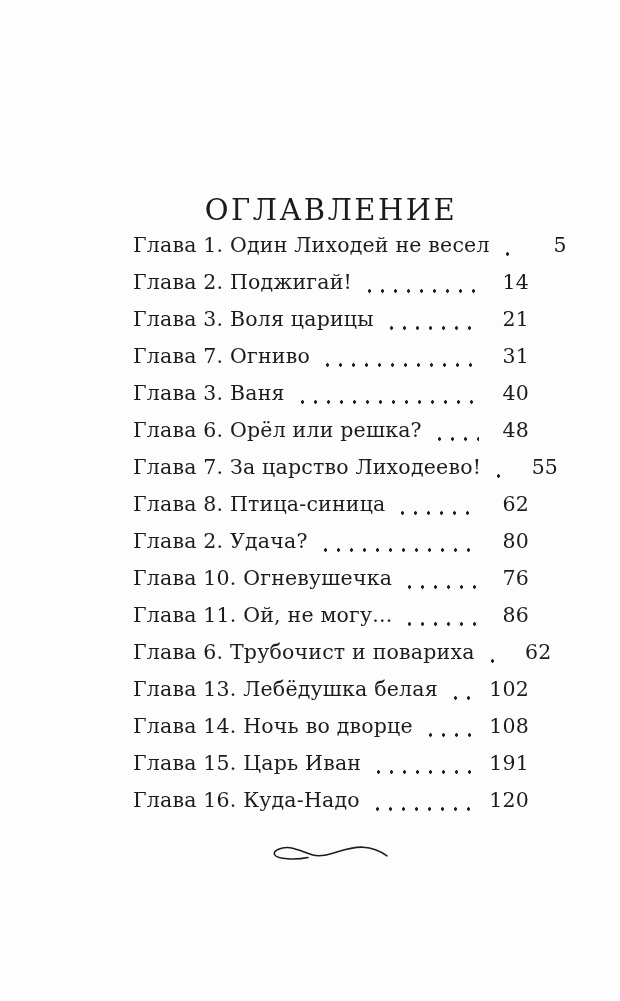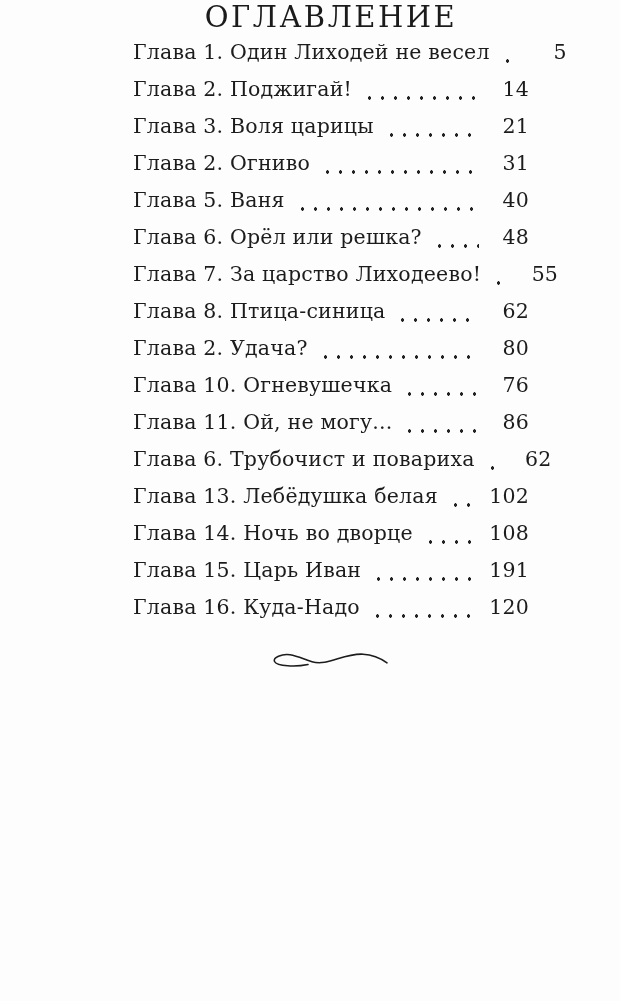--- a/index.html
+++ b/index.html
@@ -18,20 +18,21 @@
     box-sizing: border-box;
   }
   .content {
     position: absolute;
     left: 133px;
     top: 0;
     width: 396px;
   }
   .title {
     margin: 0;
+    padding-top: 193px;
     font-size: 29px;
     font-weight: normal;
     letter-spacing: 2.5px;
     text-align: center;
     color: #1b1b1b;
     white-space: nowrap;
   }
   .toc {
   }
   .row {
@@ -90,27 +91,27 @@
     <span class="num">14</span>
   </div>
 
   <div class="row">
     <span class="label">Глава 3. Воля царицы</span>
     <span class="leader"></span>
     <span class="num">21</span>
   </div>
 
   <div class="row">
-    <span class="label">Глава 2. Огниво</span>
+    <span class="label">Глава 7. Огниво</span>
     <span class="leader"></span>
     <span class="num">31</span>
   </div>
 
   <div class="row">
-    <span class="label">Глава 5. Ваня</span>
+    <span class="label">Глава 3. Ваня</span>
     <span class="leader"></span>
     <span class="num">40</span>
   </div>
 
   <div class="row">
     <span class="label">Глава 6. Орёл или решка?</span>
     <span class="leader"></span>
     <span class="num">48</span>
   </div>
 

